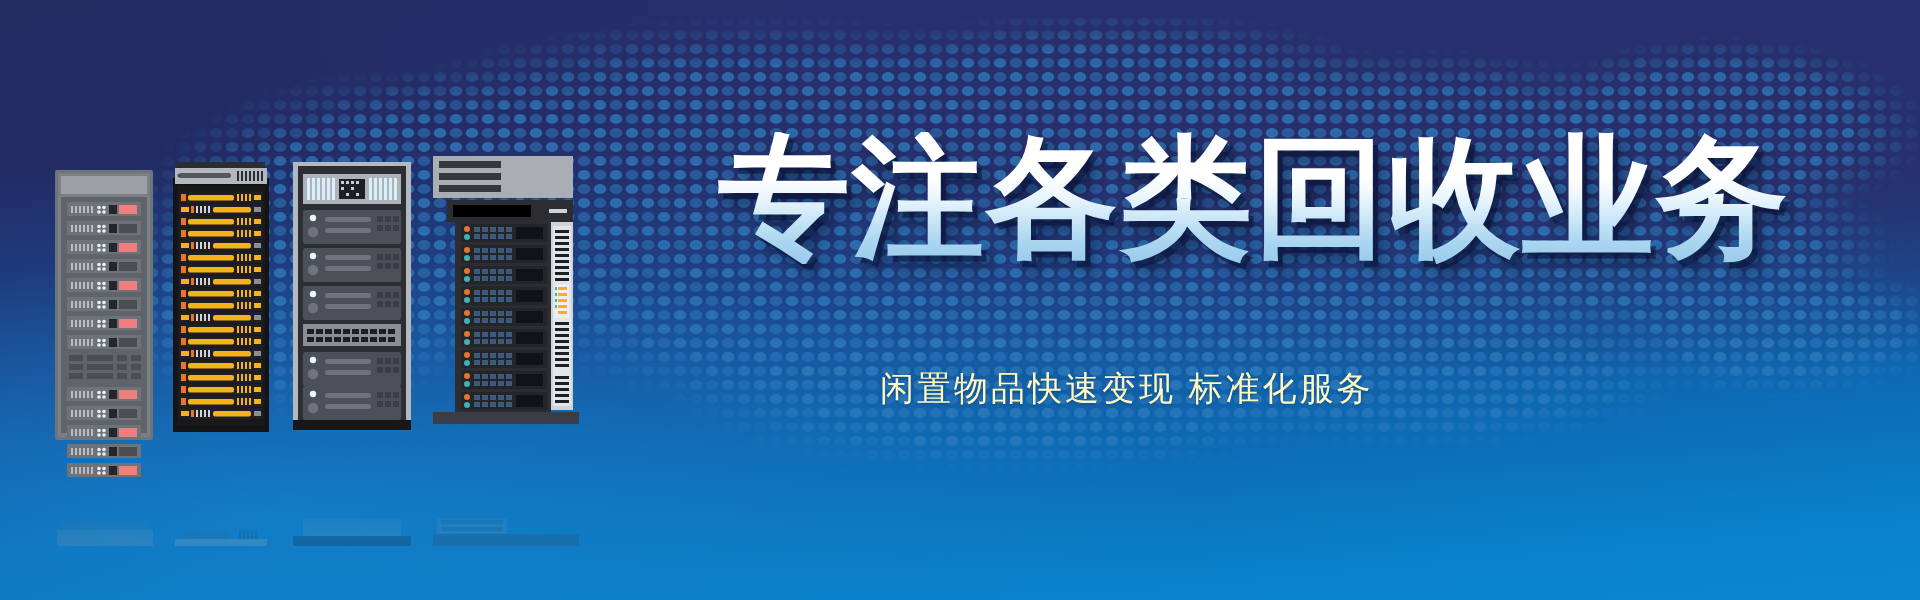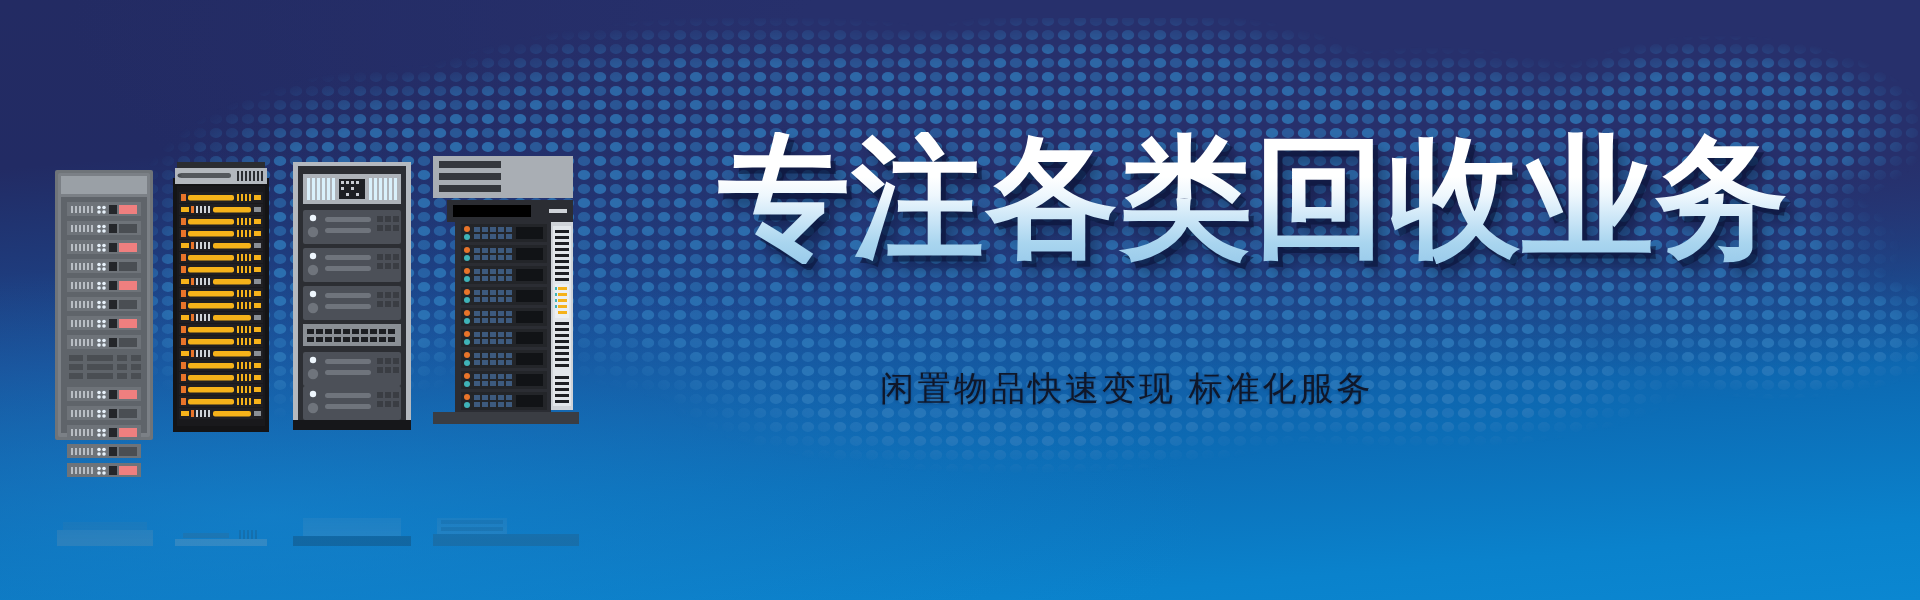--- a/index.html
+++ b/index.html
@@ -53,21 +53,21 @@
     -webkit-background-clip:text;background-clip:text;
     color:transparent;-webkit-text-fill-color:transparent;
     filter:drop-shadow(5px 6px 0px rgba(10,18,52,.55))
            drop-shadow(8px 10px 7px rgba(6,12,40,.40));
     text-decoration:underline;
   }
 
   
   .subtitle{
     position:absolute;left:880px;top:368px;
-    color:#0f172a;font-size:34px;line-height:1.2;
+    color:#fef9c3;font-size:34px;line-height:1.2;
     letter-spacing:3px;white-space:nowrap;font-weight:400;
     text-shadow:0 1px 3px rgba(5,30,70,.35);
   }
 </style>
 </head>
 <body>
 
 <div id="banner">
 
   <div class="bg-base"></div>

